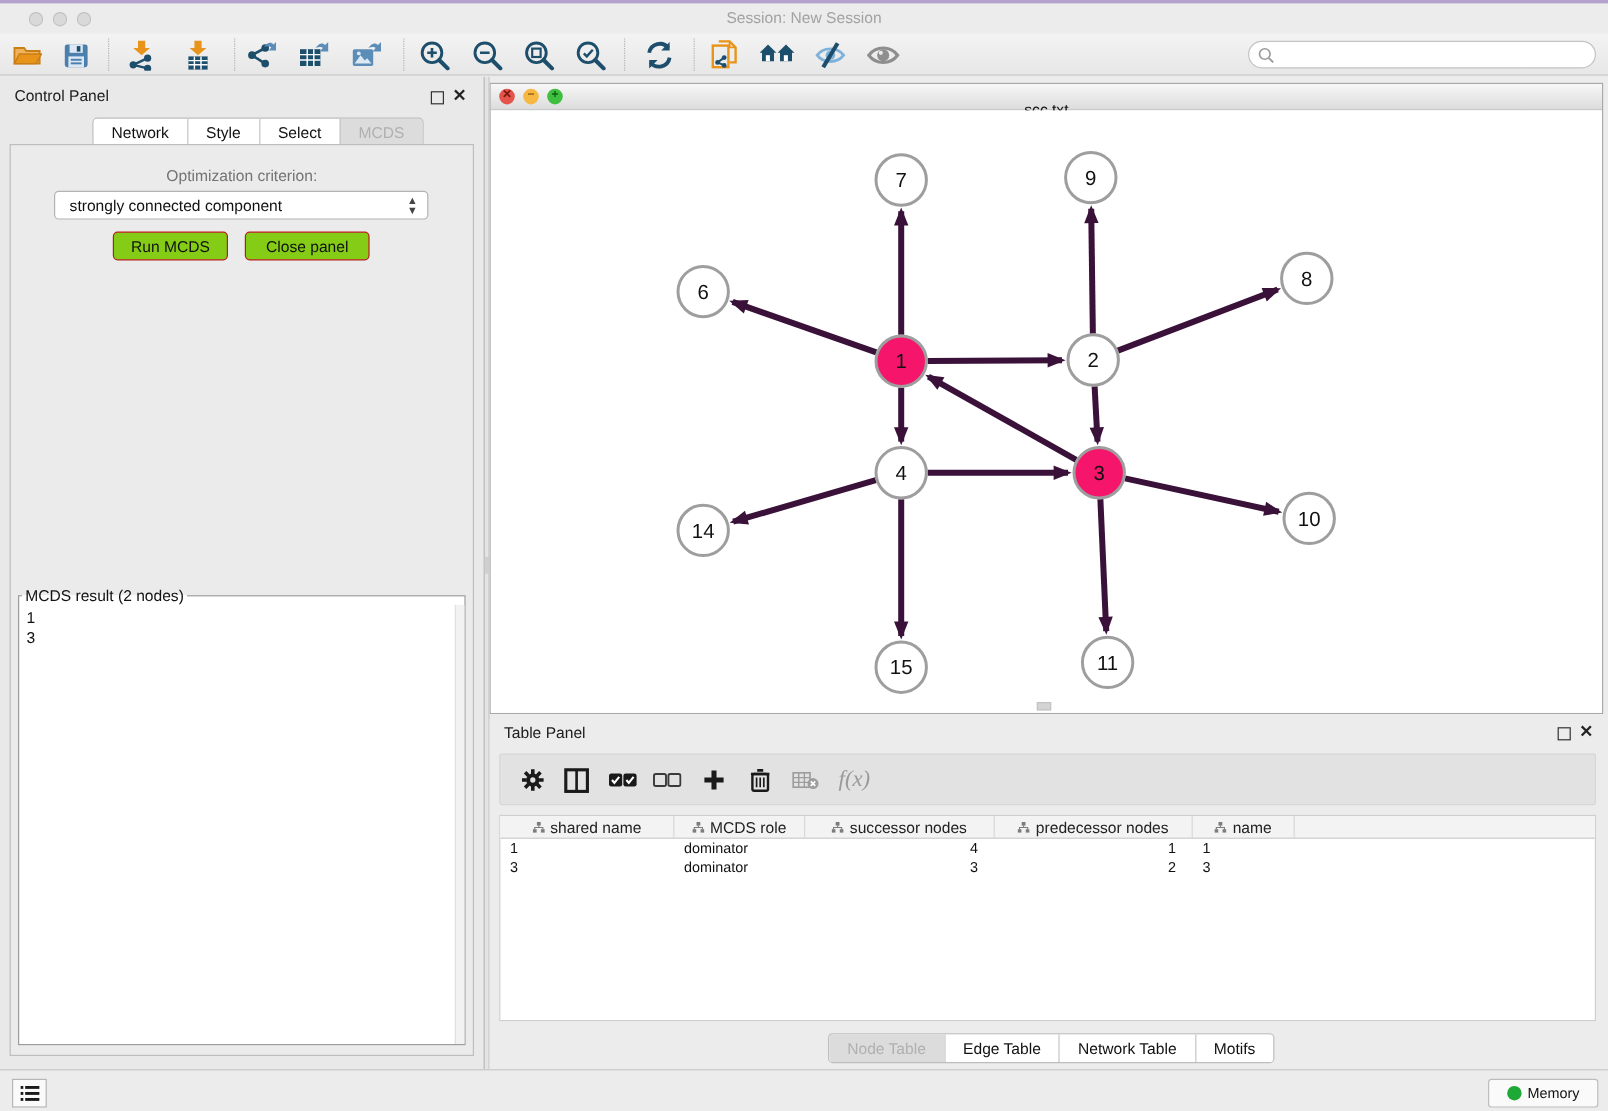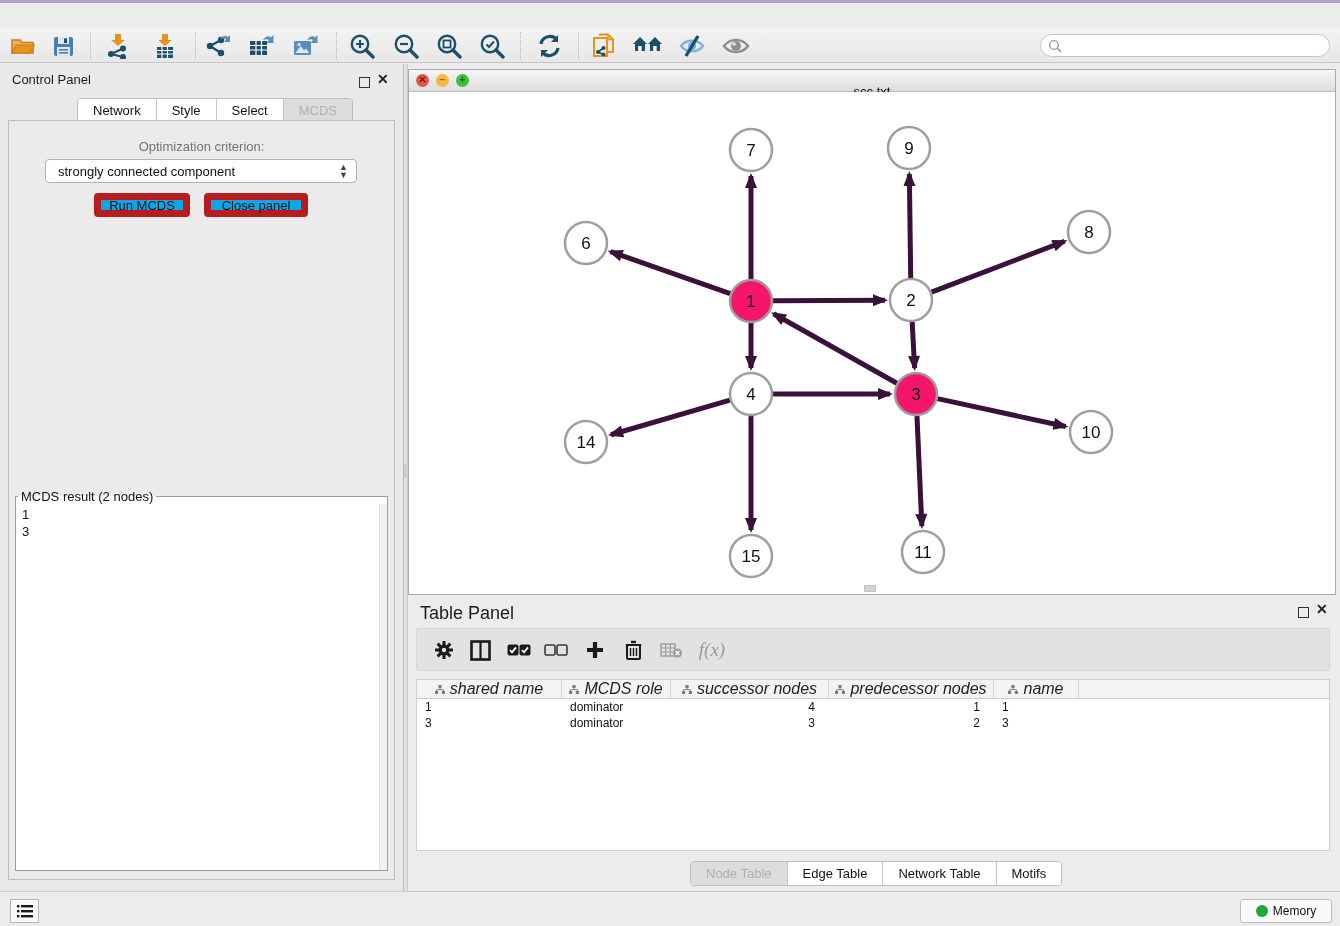--- a/index.html
+++ b/index.html
@@ -27,66 +27,72 @@
   .panel-close { font-size:14px; font-weight:bold; color:#222; line-height:11px; }
   #cp-tabs { position:absolute; top:34px; left:77px; }
   .seg { display:flex; border:1px solid #bdbdbd; border-radius:4px; overflow:hidden; background:#fff; }
   .seg .tab { padding:4px 15px; font-size:13px; color:#111; background:#fff; border-left:1px solid #c6c6c6; white-space:nowrap; }
   .seg .tab:first-child { border-left:none; }
   .seg .tab.selected { background:#dcdcdc; color:#b0b0b0; }
   #cp-content { position:absolute; top:56px; left:8px; width:387px; height:760px; border:1px solid #bdbdbd; background:#ebebeb; }
   #opt-label { position:absolute; top:18px; width:100%; text-align:center; font-size:13px; color:#737373; }
   #criterion-select { position:absolute; top:38px; left:36px; width:312px; height:24px; background:#fff; border:1px solid #b3b3b3; border-radius:4px; font-size:13px; display:flex; align-items:center; padding-left:12px; color:#111; }
   .stepper { position:absolute; right:8px; top:3px; display:flex; flex-direction:column; line-height:8px; font-size:9px; color:#444; }
-  .cp-btn { position:absolute; top:72px; height:24px; background:#0ea5e9; border:7px solid #b91c1c; border-radius:4px; font-size:13px; color:#111; display:flex; align-items:center; justify-content:center; }
+  .cp-btn { position:absolute; top:72px; height:24px; background:#84cc16; border:1px solid #b91c1c; border-radius:4px; font-size:13px; color:#111; display:flex; align-items:center; justify-content:center; }
   #mcds-result { position:absolute; top:368px; left:6px; width:373px; height:382px; border:1px solid #9c9c9c; background:#fff; }
   #mcds-result legend { font-size:13px; color:#111; margin-left:2px; padding:0 3px; background:transparent; }
   #result-text { position:absolute; top:2px; left:6px; font-size:13px; color:#111; white-space:pre; line-height:17px; }
   #result-scrollbar { position:absolute; top:0; right:0; width:8px; height:100%; background:#f2f2f2; border-left:1px solid #e0e0e0; }
 
   
   #v-splitter { position:absolute; top:61px; left:403px; width:5px; height:827px; background:#e4e4e4; border-left:1px solid #b9b9b9; border-right:1px solid #c9c9c9; }
   #v-grip { position:absolute; top:400px; left:0; width:5px; height:14px; background:#cfcfcf; }
 
   
   #network-frame { position:absolute; top:66px; left:408px; width:928px; height:526px; border:1px solid #a9a9a9; background:#fff; }
   #nf-titlebar { position:absolute; top:0; left:0; width:100%; height:22px; background:linear-gradient(#f7f7f7,#dcdcdc); border-bottom:1px solid #bdbdbd; }
   .tl { position:absolute; top:4px; width:13px; height:13px; border-radius:50%; font-size:10px; font-weight:bold; text-align:center; line-height:12px; }
   #nf-title { position:absolute; top:3px; width:100%; text-align:center; font-size:13px; color:#111;margin-top:11px; }
   #net-canvas { position:absolute; top:22px; left:0; width:926px; height:502px; background:#fff; }
   #nf-grip { position:absolute; bottom:2px; left:455px; width:12px; height:7px; background:#d4d4d4; border:1px solid #c2c2c2; }
 
   
   #table-panel { position:absolute; top:596px; left:408px; width:928px; height:292px; background:#ececec; }
-  #tp-header { position:absolute; top:4px; left:12px; font-size:18px; color:#1c1c1c; }
+  #tp-header { position:absolute; top:4px; left:12px; font-size:13px; color:#1c1c1c; }
   #tp-toolbar { position:absolute; top:29px; left:8px; width:914px; height:43px; background:#e2e2e2; border:1px solid #d6d6d6; border-radius:2px; }
   .tp-icon { position:absolute; top:6px; width:32px; height:30px; display:flex; align-items:center; justify-content:center; }
   #fx-label { font-family:"Liberation Serif", serif; font-style:italic; font-size:19px; color:#9a9a9a; }
   #tp-table { position:absolute; top:80px; left:8px; width:914px; height:172px; background:#fff; border:1px solid #cfcfcf; }
   #tp-head { display:flex; height:19px; background:#f3f3f3; border-bottom:1px solid #cccccc; }
-  .th { display:flex; align-items:center; justify-content:center; gap:5px; font-size:16px; color:#222; border-right:1px solid #d8d8d8; height:100%;font-style:italic; }
+  .th { display:flex; align-items:center; justify-content:center; gap:5px; font-size:13px; color:#222; border-right:1px solid #d8d8d8; height:100%; }
   .tr { display:flex; height:16px; }
   .td { font-size:12px; color:#111; padding:1px 8px; overflow:hidden; white-space:nowrap; }
   .td.right { text-align:right; padding-right:14px; }
   #tp-tabs { position:absolute; top:262px; left:282px; }
 
   
   #statusbar { position:absolute; top:888px; left:0; width:1340px; height:35px; background:#ececec; border-top:1px solid #c9c9c9; }
   #status-menu-btn { position:absolute; top:7px; left:10px; width:29px; height:24px; background:#fafafa; border:1px solid #b5b5b5; display:flex; align-items:center; justify-content:center; }
   #memory-btn { position:absolute; top:7px; right:8px; width:92px; height:24px; background:#fafafa; border:1px solid #bdbdbd; border-radius:3px; display:flex; align-items:center; justify-content:center; gap:5px; font-size:12px; color:#111; }
   #memory-dot { width:12px; height:12px; border-radius:50%; background:#1ea836; }
 
   svg { display:block; }
 </style>
 </head>
 <body>
 
 <div id="app">
 <div id="window">
 
+  <div id="mac-titlebar">
+    <span class="mac-dot" style="left:24px"></span>
+    <span class="mac-dot" style="left:44px"></span>
+    <span class="mac-dot" style="left:64px"></span>
+    <div id="mac-title">Session: New Session</div>
+  </div>
 
   <div id="toolbar">
     <div class="tbtn" style="left:6px">
       <svg width="24" height="20" viewBox="0 0 24 20">
             <path d="M1 4 L9 4 L11 6.5 L22 6.5 L22 17 L1 17 Z" fill="#f0b35c" stroke="#c87f16" stroke-width="1.6"></path>
             <path d="M1 17 L5 9 L23.5 9 L19 17 Z" fill="#e8941a" stroke="#c87f16" stroke-width="1.2"></path>
           </svg>
     </div>
     <div class="tbtn" style="left:46px">
       <svg width="21" height="21" viewBox="0 0 21 21">

